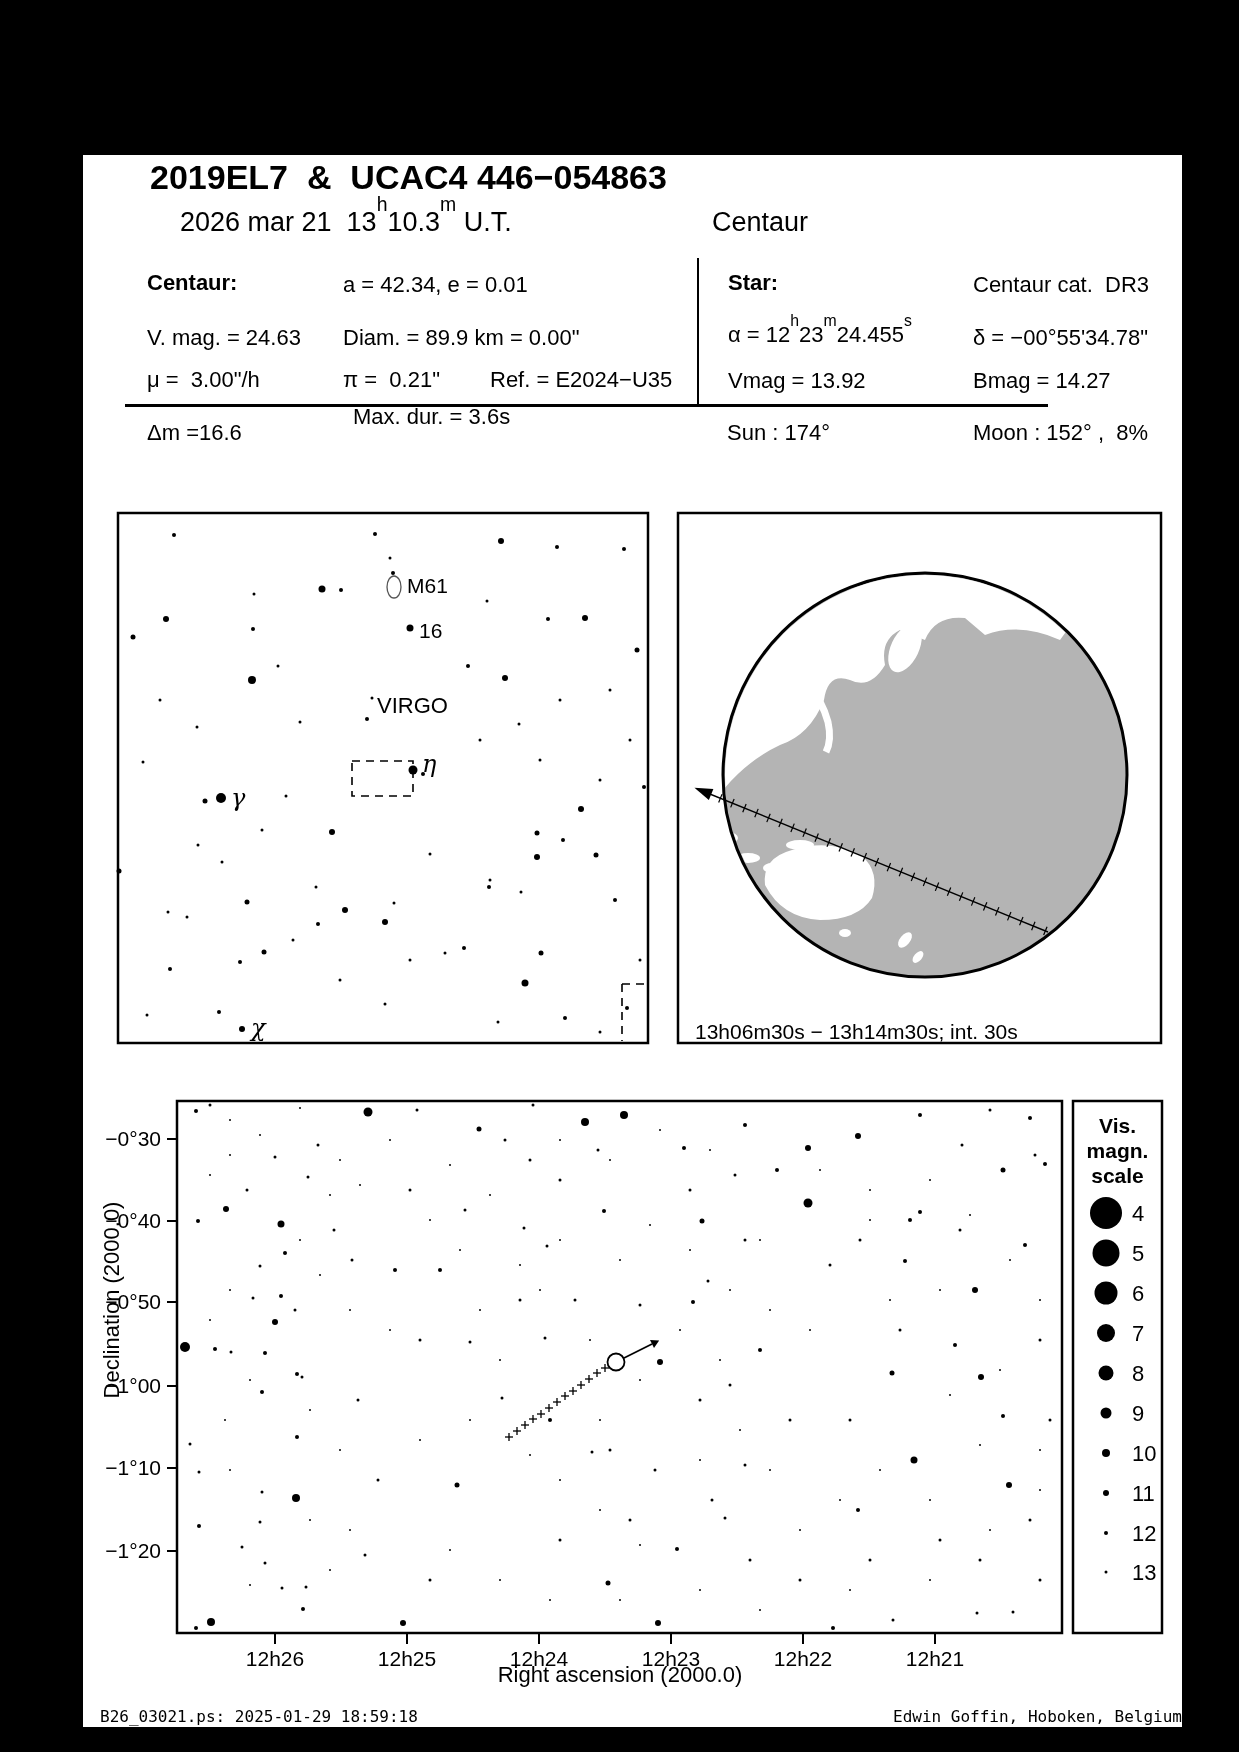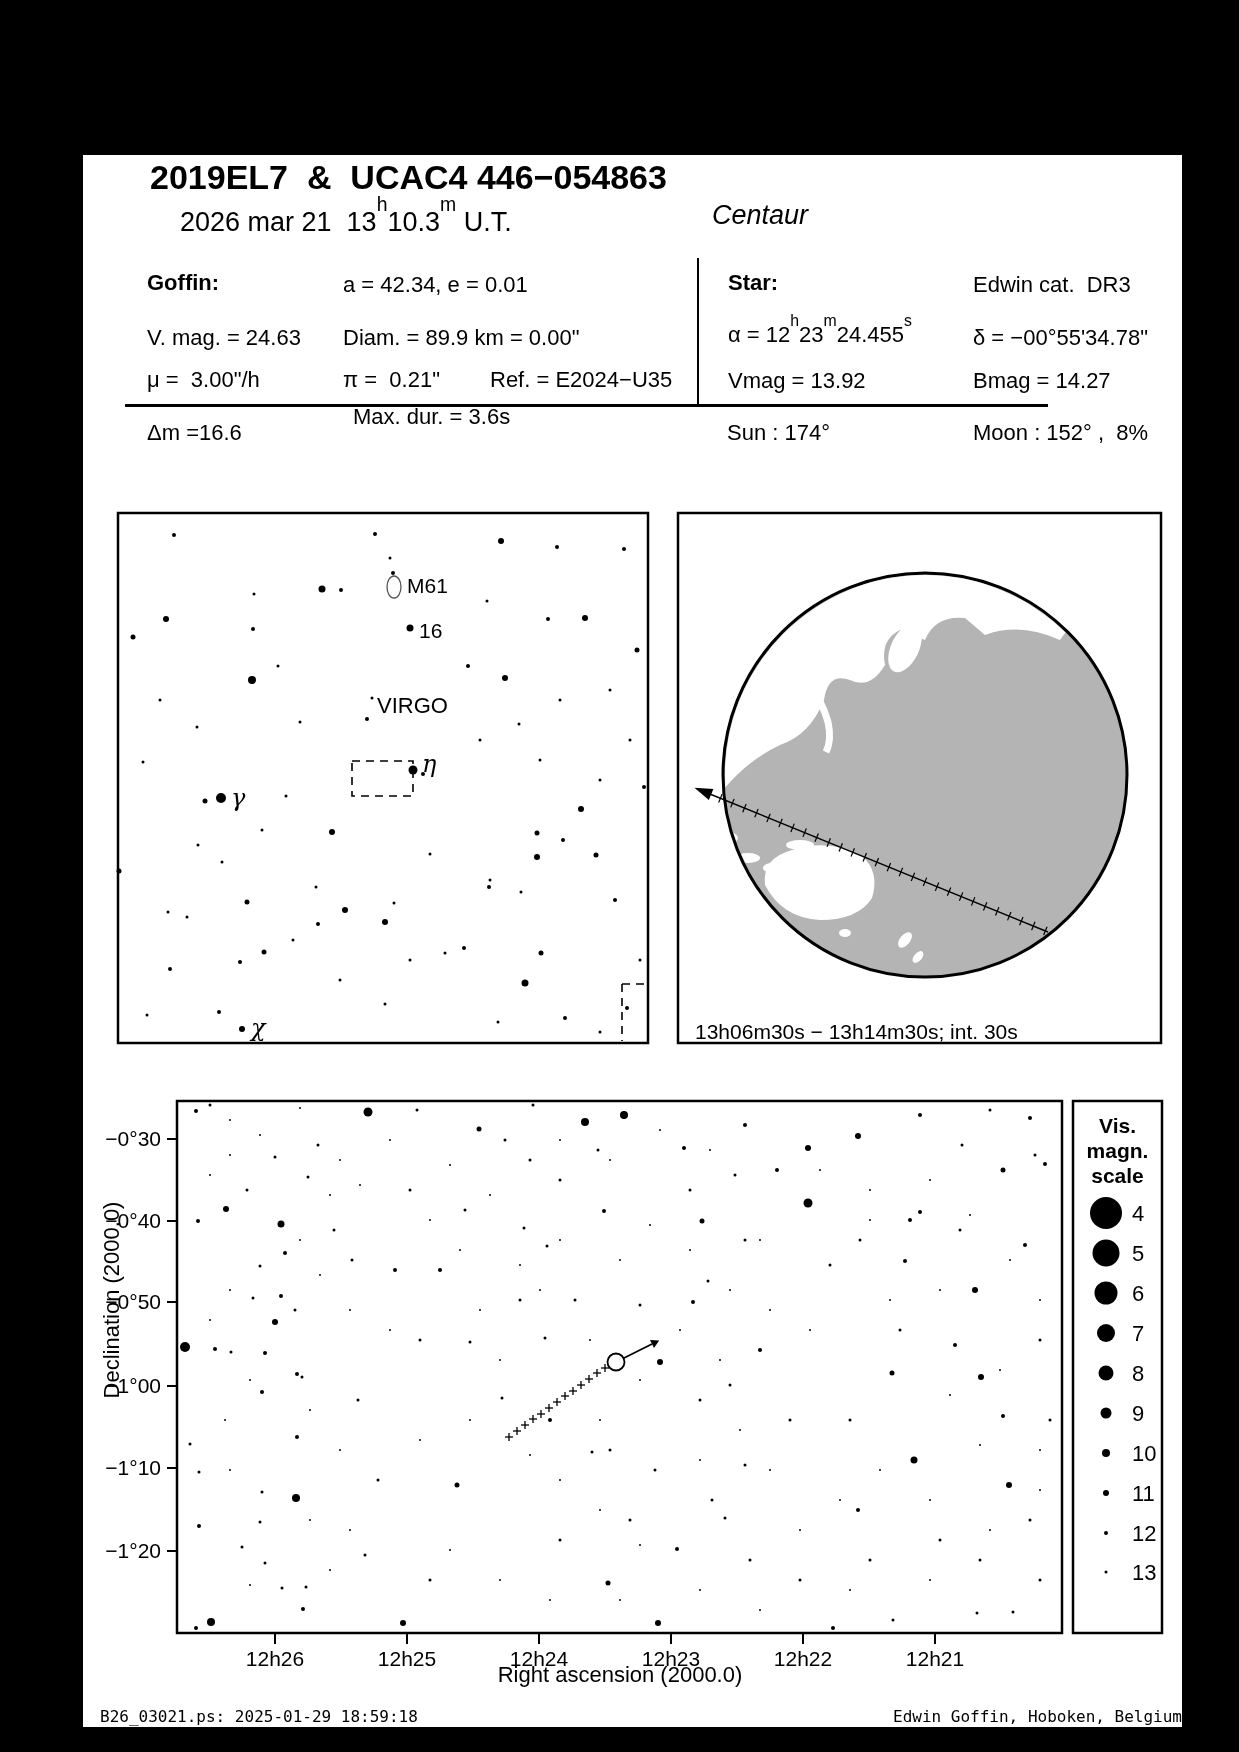--- a/index.html
+++ b/index.html
@@ -475,35 +475,35 @@
       <circle cx="1106" cy="1493" r="3" fill="#000"></circle>
       <text x="1132" y="1501" font-size="22">11</text>
       <circle cx="1106" cy="1533" r="2" fill="#000"></circle>
       <text x="1132" y="1541" font-size="22">12</text>
       <circle cx="1106" cy="1572" r="1.5" fill="#000"></circle>
       <text x="1132" y="1580" font-size="22">13</text>
     </svg>
 
   <div class="t title" style="left:150px;top:158px;">2019EL7  &amp;  UCAC4 446−054863</div>
   <div class="t sub" style="left:180px;top:203px;"><span>2026 mar 21  13</span><sup>h</sup><span>10.3</span><sup>m</sup><span> U.T.</span></div>
-  <div class="t sub" style="left:712px;top:200px;font-style:italic;">Centaur</div>
+  <div class="t sub" style="left:712px;top:207px;">Centaur</div>
 
   <div class="vline" style="left:697px;top:258px;width:2px;height:147px;"></div>
   <div class="hline" style="left:125px;top:404px;width:923px;height:3px;"></div>
 
-  <div class="t cell bold" style="left:147px;top:270px;">Goffin:</div>
+  <div class="t cell bold" style="left:147px;top:270px;">Centaur:</div>
   <div class="t cell" style="left:343px;top:272px;">a = 42.34, e = 0.01</div>
   <div class="t cell" style="left:147px;top:325px;">V. mag. = 24.63</div>
   <div class="t cell" style="left:343px;top:325px;">Diam. = 89.9 km = 0.00"</div>
   <div class="t cell" style="left:147px;top:367px;">μ =  3.00"/h</div>
   <div class="t cell" style="left:343px;top:367px;">π =  0.21"</div>
   <div class="t cell" style="left:490px;top:367px;">Ref. = E2024−U35</div>
 
   <div class="t cell bold" style="left:728px;top:270px;">Star:</div>
-  <div class="t cell" style="left:973px;top:272px;">Edwin cat.  DR3</div>
+  <div class="t cell" style="left:973px;top:272px;">Centaur cat.  DR3</div>
   <div class="t cell" style="left:728px;top:320px;"><span>α = 12</span><sup>h</sup><span>23</span><sup>m</sup><span>24.455</span><sup>s</sup></div>
   <div class="t cell" style="left:973px;top:325px;">δ = −00°55'34.78"</div>
   <div class="t cell" style="left:728px;top:368px;">Vmag = 13.92</div>
   <div class="t cell" style="left:973px;top:368px;">Bmag = 14.27</div>
 
   <div class="t cell" style="left:147px;top:420px;">Δm =16.6</div>
   <div class="t cell" style="left:353px;top:404px;">Max. dur. = 3.6s</div>
   <div class="t cell" style="left:727px;top:420px;">Sun : 174°</div>
   <div class="t cell" style="left:973px;top:420px;">Moon : 152° ,  8%</div>
 

